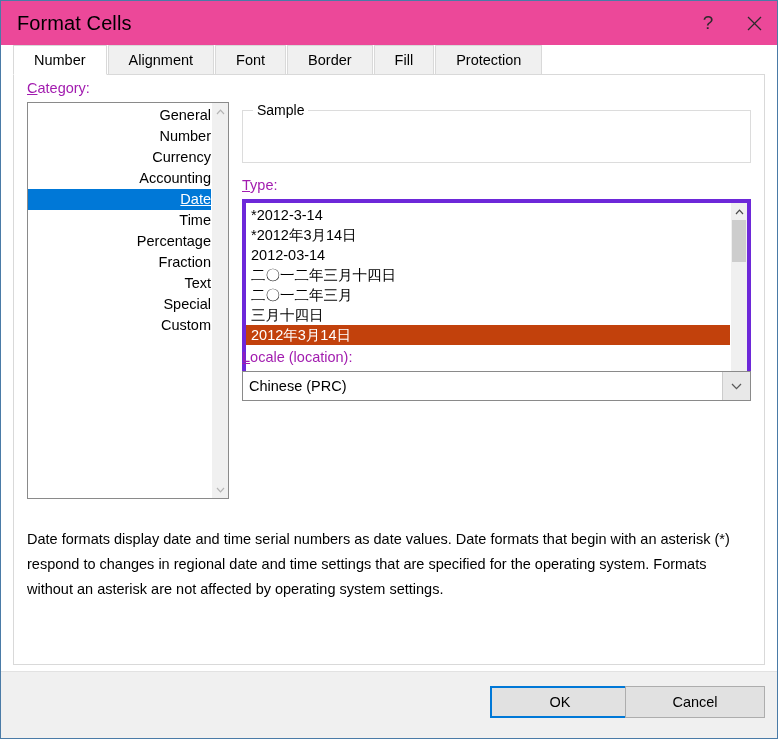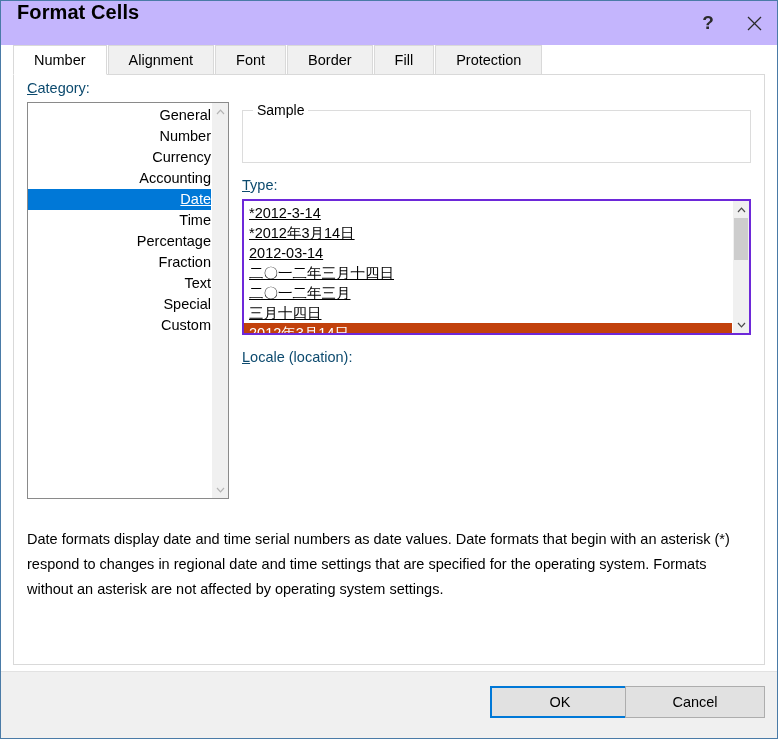--- a/index.html
+++ b/index.html
@@ -19,23 +19,23 @@
     border: 1px solid #4a7ba7;
     display: flex;
     flex-direction: column;
   }
 
   
   .titlebar {
     position: relative;
     height: 44px;
     flex: 0 0 44px;
-    background: #c4b5fd;
-    display: flex;
-    font-weight: bold;
+    background: #ec4899;
+    display: flex;
+    align-items: center;
   }
   .title-text {
     font-size: 20px;
     color: #000000;
     padding-left: 16px;
     letter-spacing: 0.1px;
     white-space: nowrap;
   }
   .titlebar-buttons {
     position: absolute;
@@ -96,21 +96,21 @@
     margin: 0 12px;
     flex: 1 1 auto;
     background: #ffffff;
     border: 1px solid #d9d9d9;
     z-index: 1;
   }
 
   .lbl {
     position: absolute;
     font-size: 14.5px;
-    color: #0c4a6e;
+    color: #a21caf;
     white-space: nowrap;
   }
   .lbl .acc { text-decoration: underline; }
 
   
   .category-box {
     position: absolute;
     left: 13px; top: 27px;
     width: 202px; height: 397px;
     background: #ffffff;
@@ -184,25 +184,24 @@
     left: 10px; top: 18px;
     font-size: 14.5px;
     color: #000000;
     white-space: nowrap;
   }
 
   
   .type-box {
     position: absolute;
     left: 228px; top: 124px;
-    width: 509px; height: 136px;
-    background: #ffffff;
-    border: 2px solid #6d28d9;
-    display: flex;
-    text-decoration: underline;
+    width: 509px; height: 188px;
+    background: #ffffff;
+    border: 4px solid #6d28d9;
+    display: flex;
   }
   .type-list {
     flex: 1 1 auto;
     padding: 2px 0 0 0;
     overflow: hidden;
   }
   .type-item {
     height: 20px;
     line-height: 20px;
     padding-left: 5px;
@@ -383,20 +382,28 @@
         <div class="arrow">
           <svg width="9" height="6" viewBox="0 0 9 6">
             <polyline points="1,1 4.5,4.8 8,1" fill="none" stroke="#4a4a4a" stroke-width="1.2"></polyline>
           </svg>
         </div>
       </div>
     </div>
 
     <div class="lbl" style="left:228px; top:274px;"><span class="acc">L</span><span>ocale (location):</span></div>
 
+    <div class="locale-combo">
+      <div class="locale-value">Chinese (PRC)</div>
+      <div class="combo-btn">
+        <svg width="11" height="7" viewBox="0 0 11 7">
+          <polyline points="1,1 5.5,5.6 10,1" fill="none" stroke="#5a5a5a" stroke-width="1.3"></polyline>
+        </svg>
+      </div>
+    </div>
 
     <div class="description">Date formats display date and time serial numbers as date values.  Date formats that begin with an asterisk (*) respond to changes in regional date and time settings that are specified for the operating system. Formats without an asterisk are not affected by operating system settings.</div>
 
   </div>
 
   <div class="footer">
     <div class="btn ok">OK</div>
     <div class="btn cancel">Cancel</div>
   </div>
 

